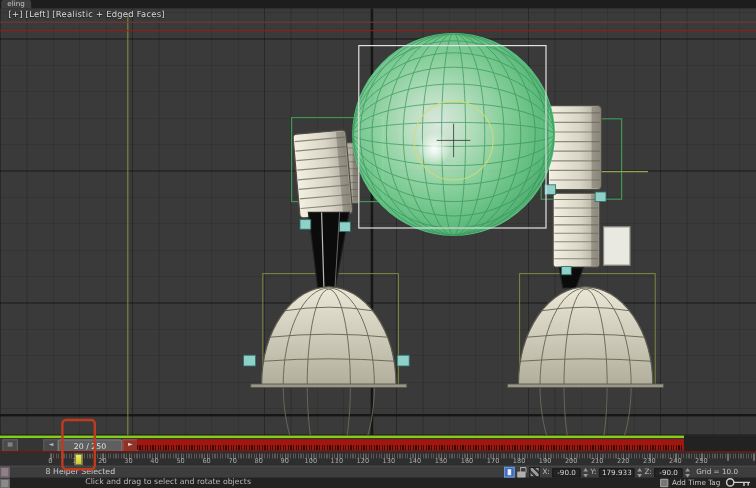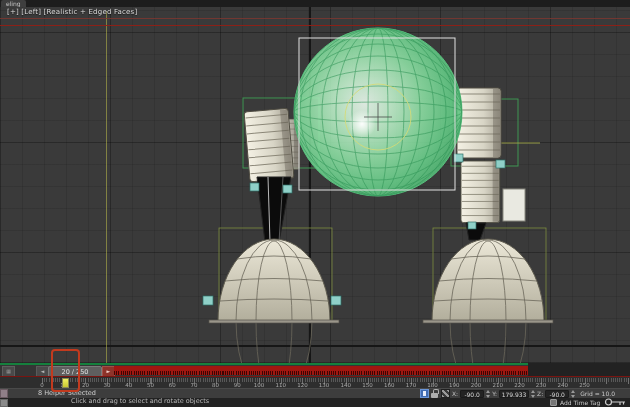--- a/index.html
+++ b/index.html
@@ -22,22 +22,22 @@
   .axis-v{position:absolute;left:309px;top:0;bottom:0;width:2px;background:#161616;}
   .axis-h{position:absolute;left:0;right:0;top:338px;height:2px;background:#161616;}
   .safe-v{position:absolute;left:106px;top:4px;bottom:0;width:1px;background:rgba(190,190,75,.55);}
   .redline1{position:absolute;left:0;right:0;top:11px;height:1px;background:rgba(125,55,48,.85);}
   .redline2{position:absolute;left:0;right:0;top:18px;height:1px;background:rgba(150,30,20,.9);}
   .vp-label{position:absolute;left:7px;top:1px;font-size:7px;color:#dcdcdc;letter-spacing:.2px;
             text-shadow:0 1px 1px rgba(0,0,0,.6);}
   .scene{position:absolute;left:0;top:0;}
 
   
-  .trackbar{position:absolute;left:0;top:363px;width:528px;height:13px;background:#353535;
-            border-top:2px solid #15803d;box-sizing:border-box;padding-left:32px;}
+  .trackbar{position:absolute;left:0;top:363px;width:570px;height:13px;background:#353535;
+            border-top:2px solid #84cc16;box-sizing:border-box;padding-left:32px;}
   .tb-icon{position:absolute;left:2px;top:1px;width:11px;height:9px;background:#4a4a4a;
            border:1px solid #5e5e5e;color:#999;font-size:5px;line-height:8px;text-align:center;}
   .tb-prev{position:absolute;left:36px;top:1px;width:11px;height:10px;background:#4a4a4a;
            border:1px solid #5a5a5a;color:#b5b5b5;font-size:5px;line-height:9px;text-align:center;}
   .tb-handle{position:absolute;left:48px;top:1px;width:52px;height:10px;background:#5f5f5f;
              border:1px solid #7a7a7a;border-radius:2px;color:#e0e0e0;font-size:6.5px;
              line-height:10px;text-align:center;}
   .tb-next{position:absolute;left:102px;top:1px;width:11px;height:10px;background:#8e332a;
            border:1px solid #a35048;color:#eecfc8;font-size:5px;line-height:9px;text-align:center;}
   .tb-red{position:absolute;left:114px;right:0;top:1px;bottom:1px;

